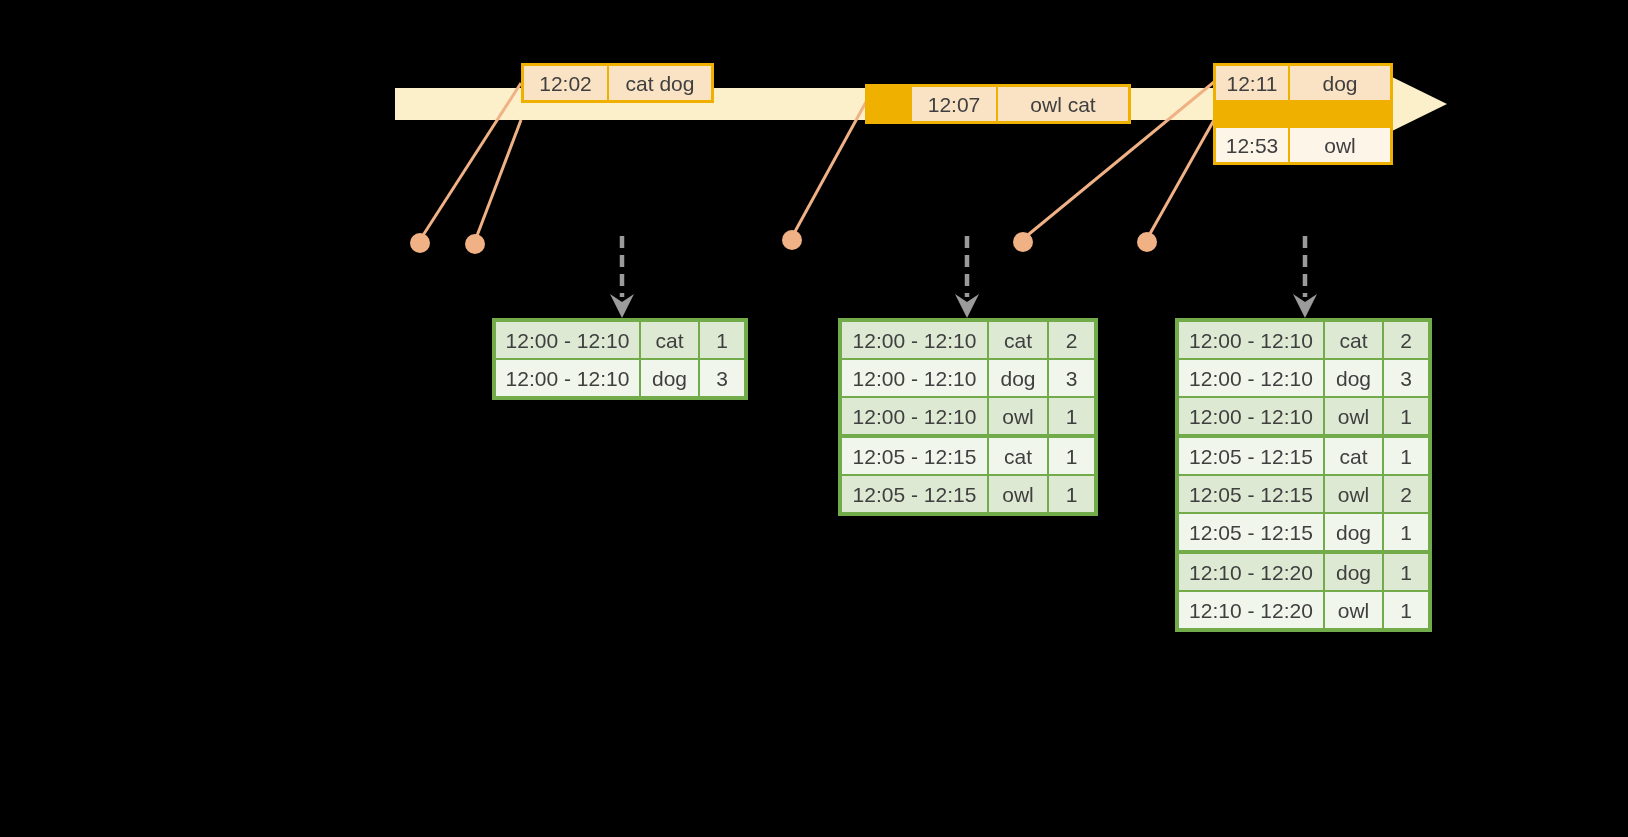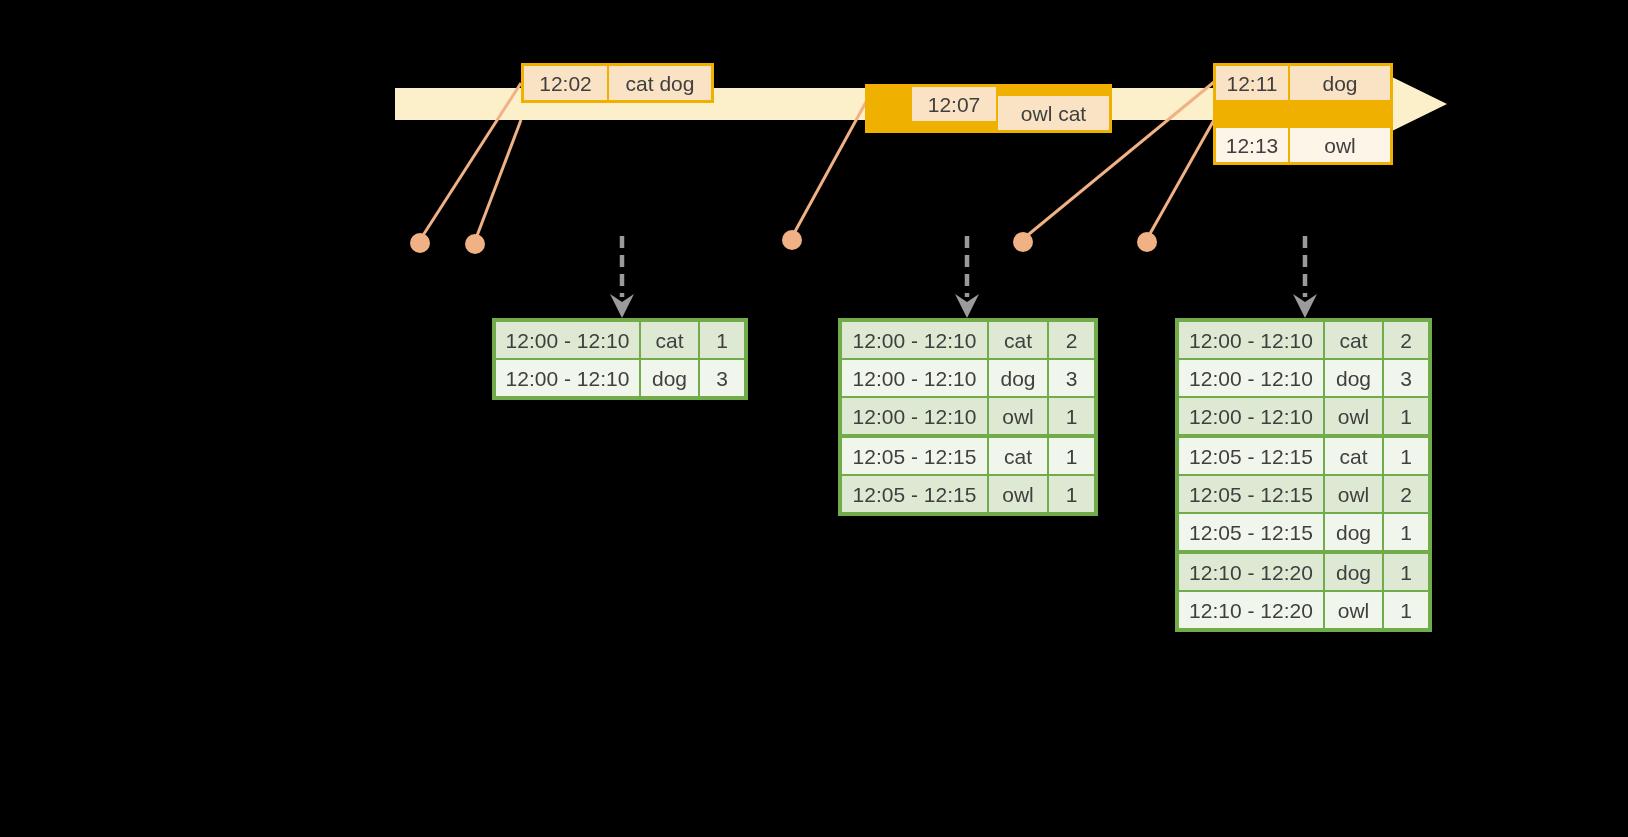--- a/index.html
+++ b/index.html
@@ -28,21 +28,21 @@
   .etable .row{display:flex;column-gap:2px;}
   .etable .cell{
     height:34px;display:flex;align-items:center;justify-content:center;
     font-size:21px;line-height:1;
   }
   .etable .row.dark  .cell{background:var(--c-event_row_dark);}
   .etable .row.light .cell{background:var(--c-event_row_light);}
   .et-a{left:521px;top:63px;}
   .et-a .time{width:83px;}  .et-a .words{width:102px;}
   .et-b{left:865px;top:84px;}
-  .et-b .time{width:84px;margin-left:44px;}  .et-b .words{width:111px;margin-top:9px;}
+  .et-b .time{width:84px;margin-left:44px;}  .et-b .words{width:130px;}
   .et-c{left:1213px;top:63px;gap:28px;}
   .et-c .time{width:72px;}  .et-c .words{width:100px;}
 
   
   .rtable{
     position:absolute;box-sizing:border-box;
     background:var(--c-result_border);
     padding:4px;display:flex;flex-direction:column;row-gap:2px;
   }
   .rtable .row{display:flex;column-gap:2px;}
@@ -102,21 +102,21 @@
       <div class="cell words">owl cat</div>
     </div>
   </div>
 
   <div class="etable et-c">
     <div class="row dark">
       <div class="cell time">12:11</div>
       <div class="cell words">dog</div>
     </div>
     <div class="row light">
-      <div class="cell time">12:13</div>
+      <div class="cell time">12:53</div>
       <div class="cell words">owl</div>
     </div>
   </div>
 
   <div class="rtable rt1">
     <div class="row dark">
       <div class="cell c-win">12:00 - 12:10</div>
       <div class="cell c-word">cat</div>
       <div class="cell c-count">1</div>
     </div>

